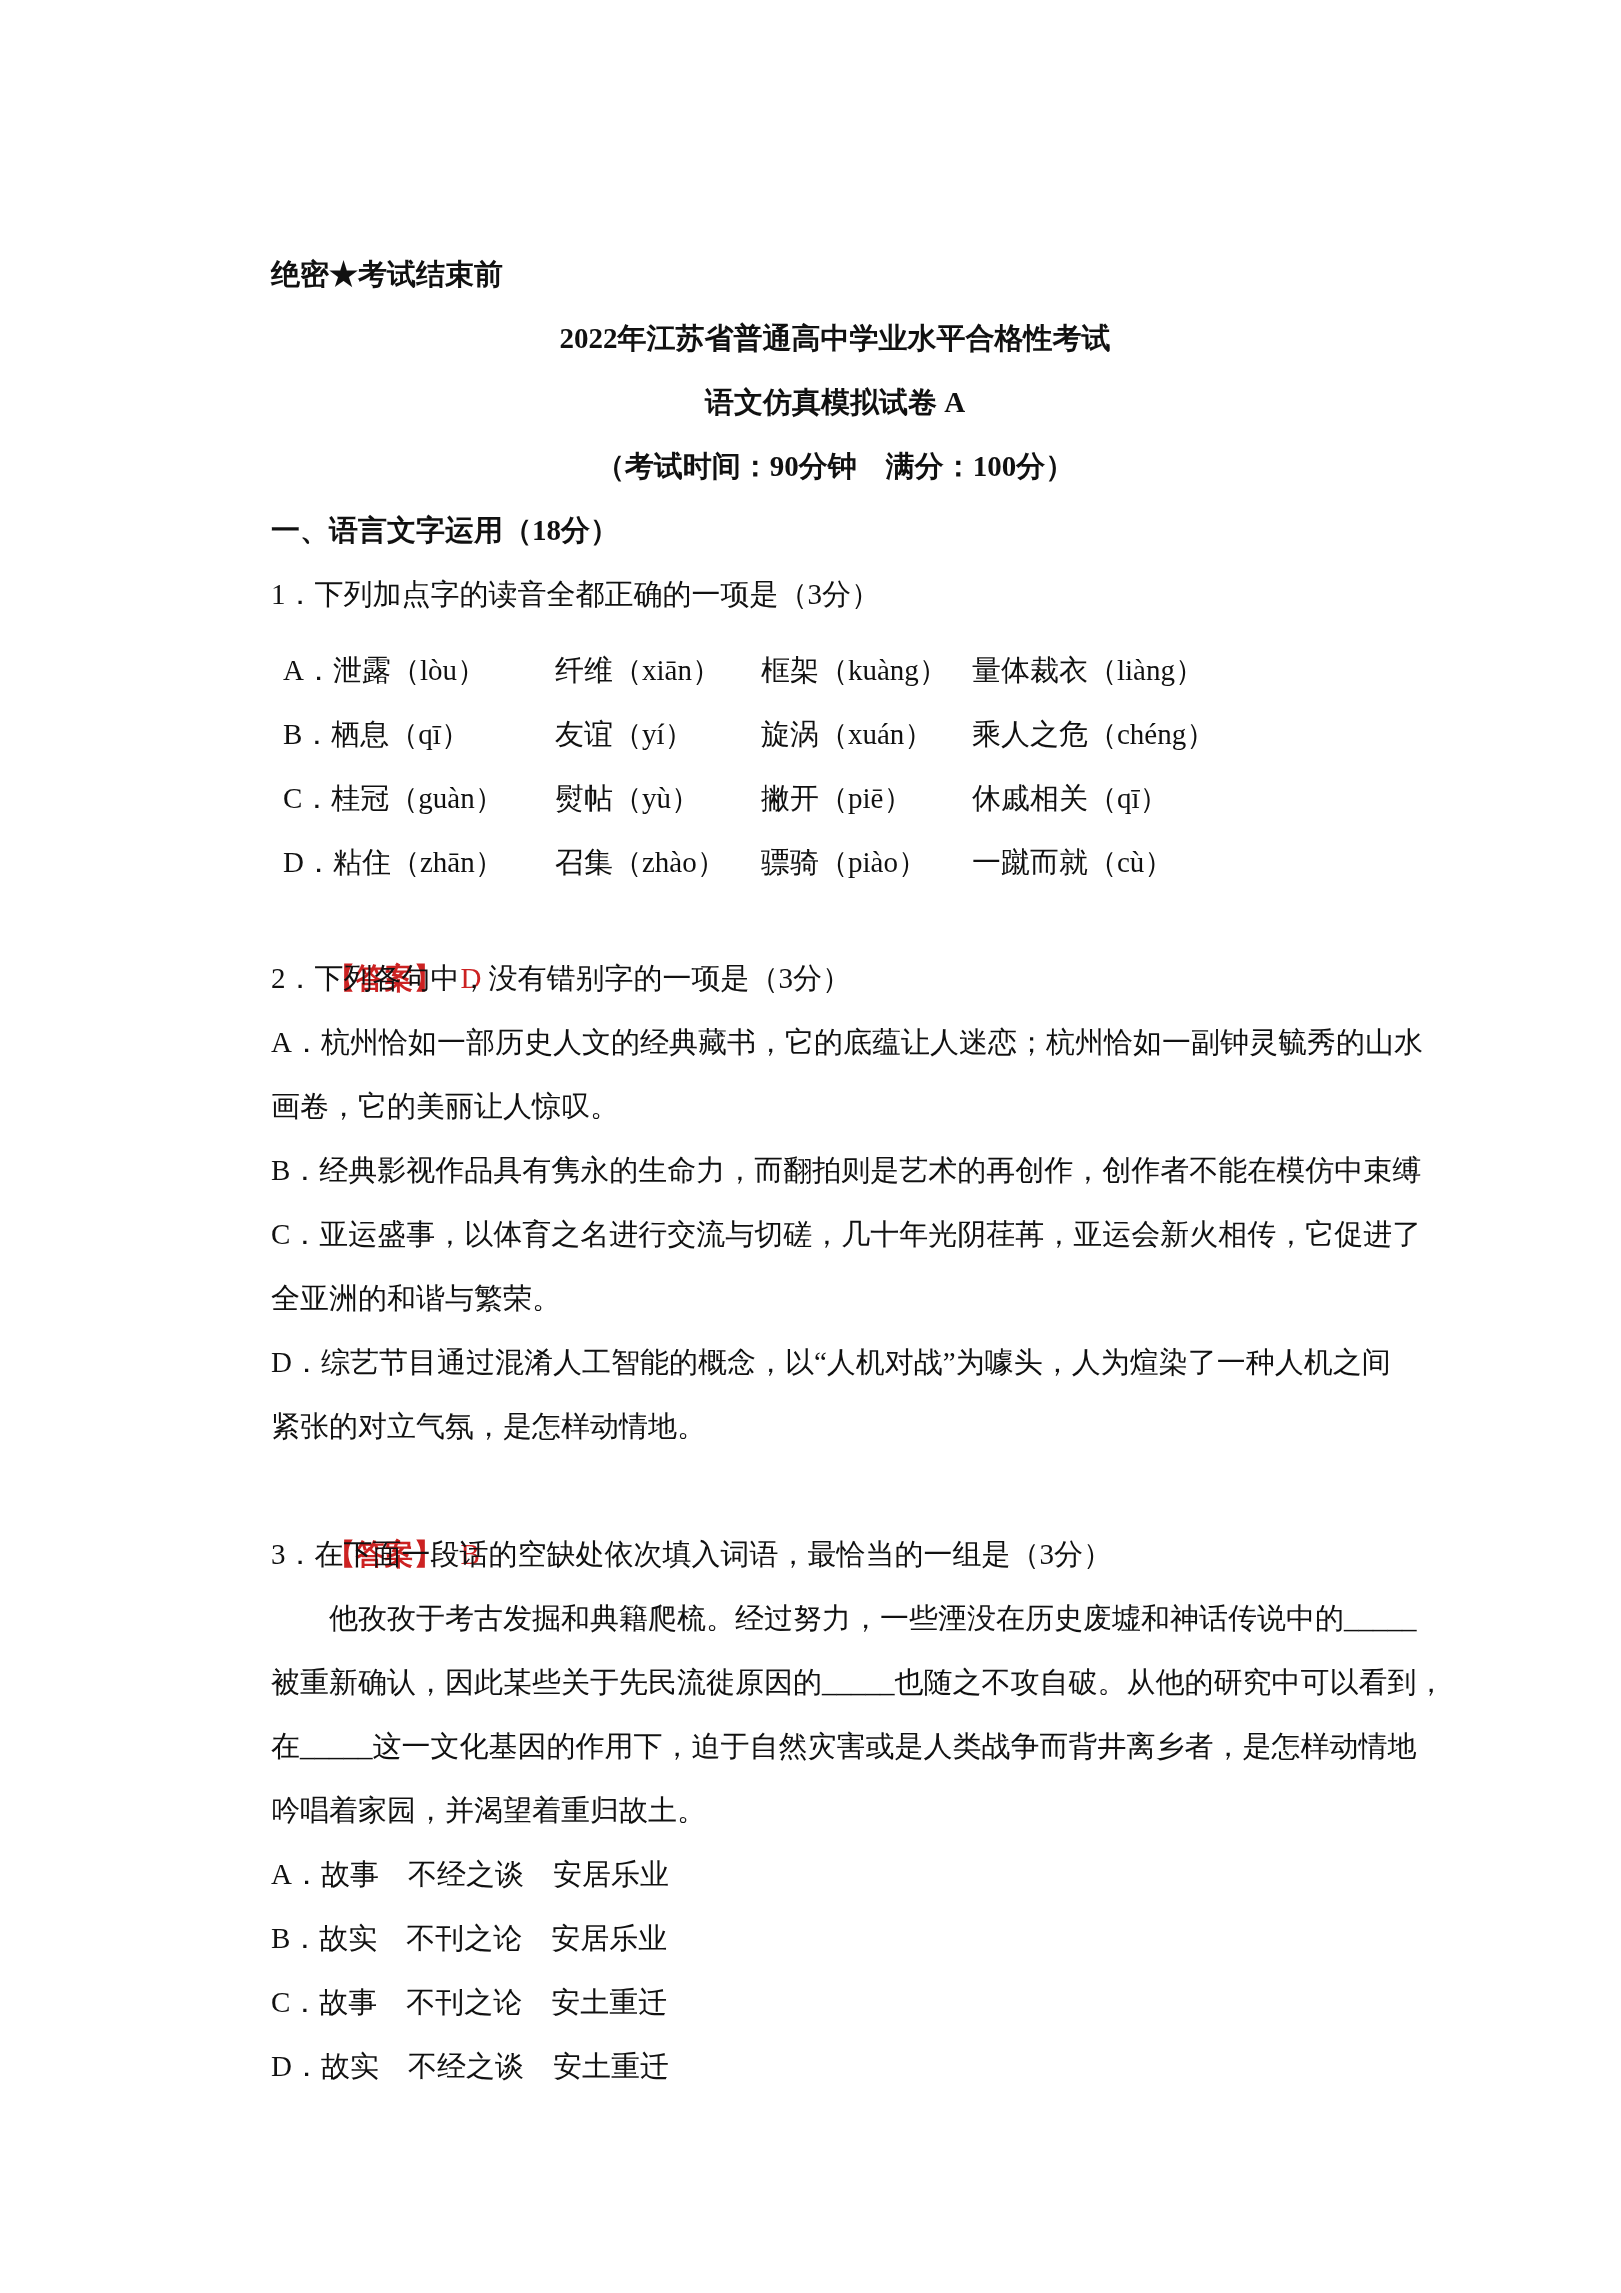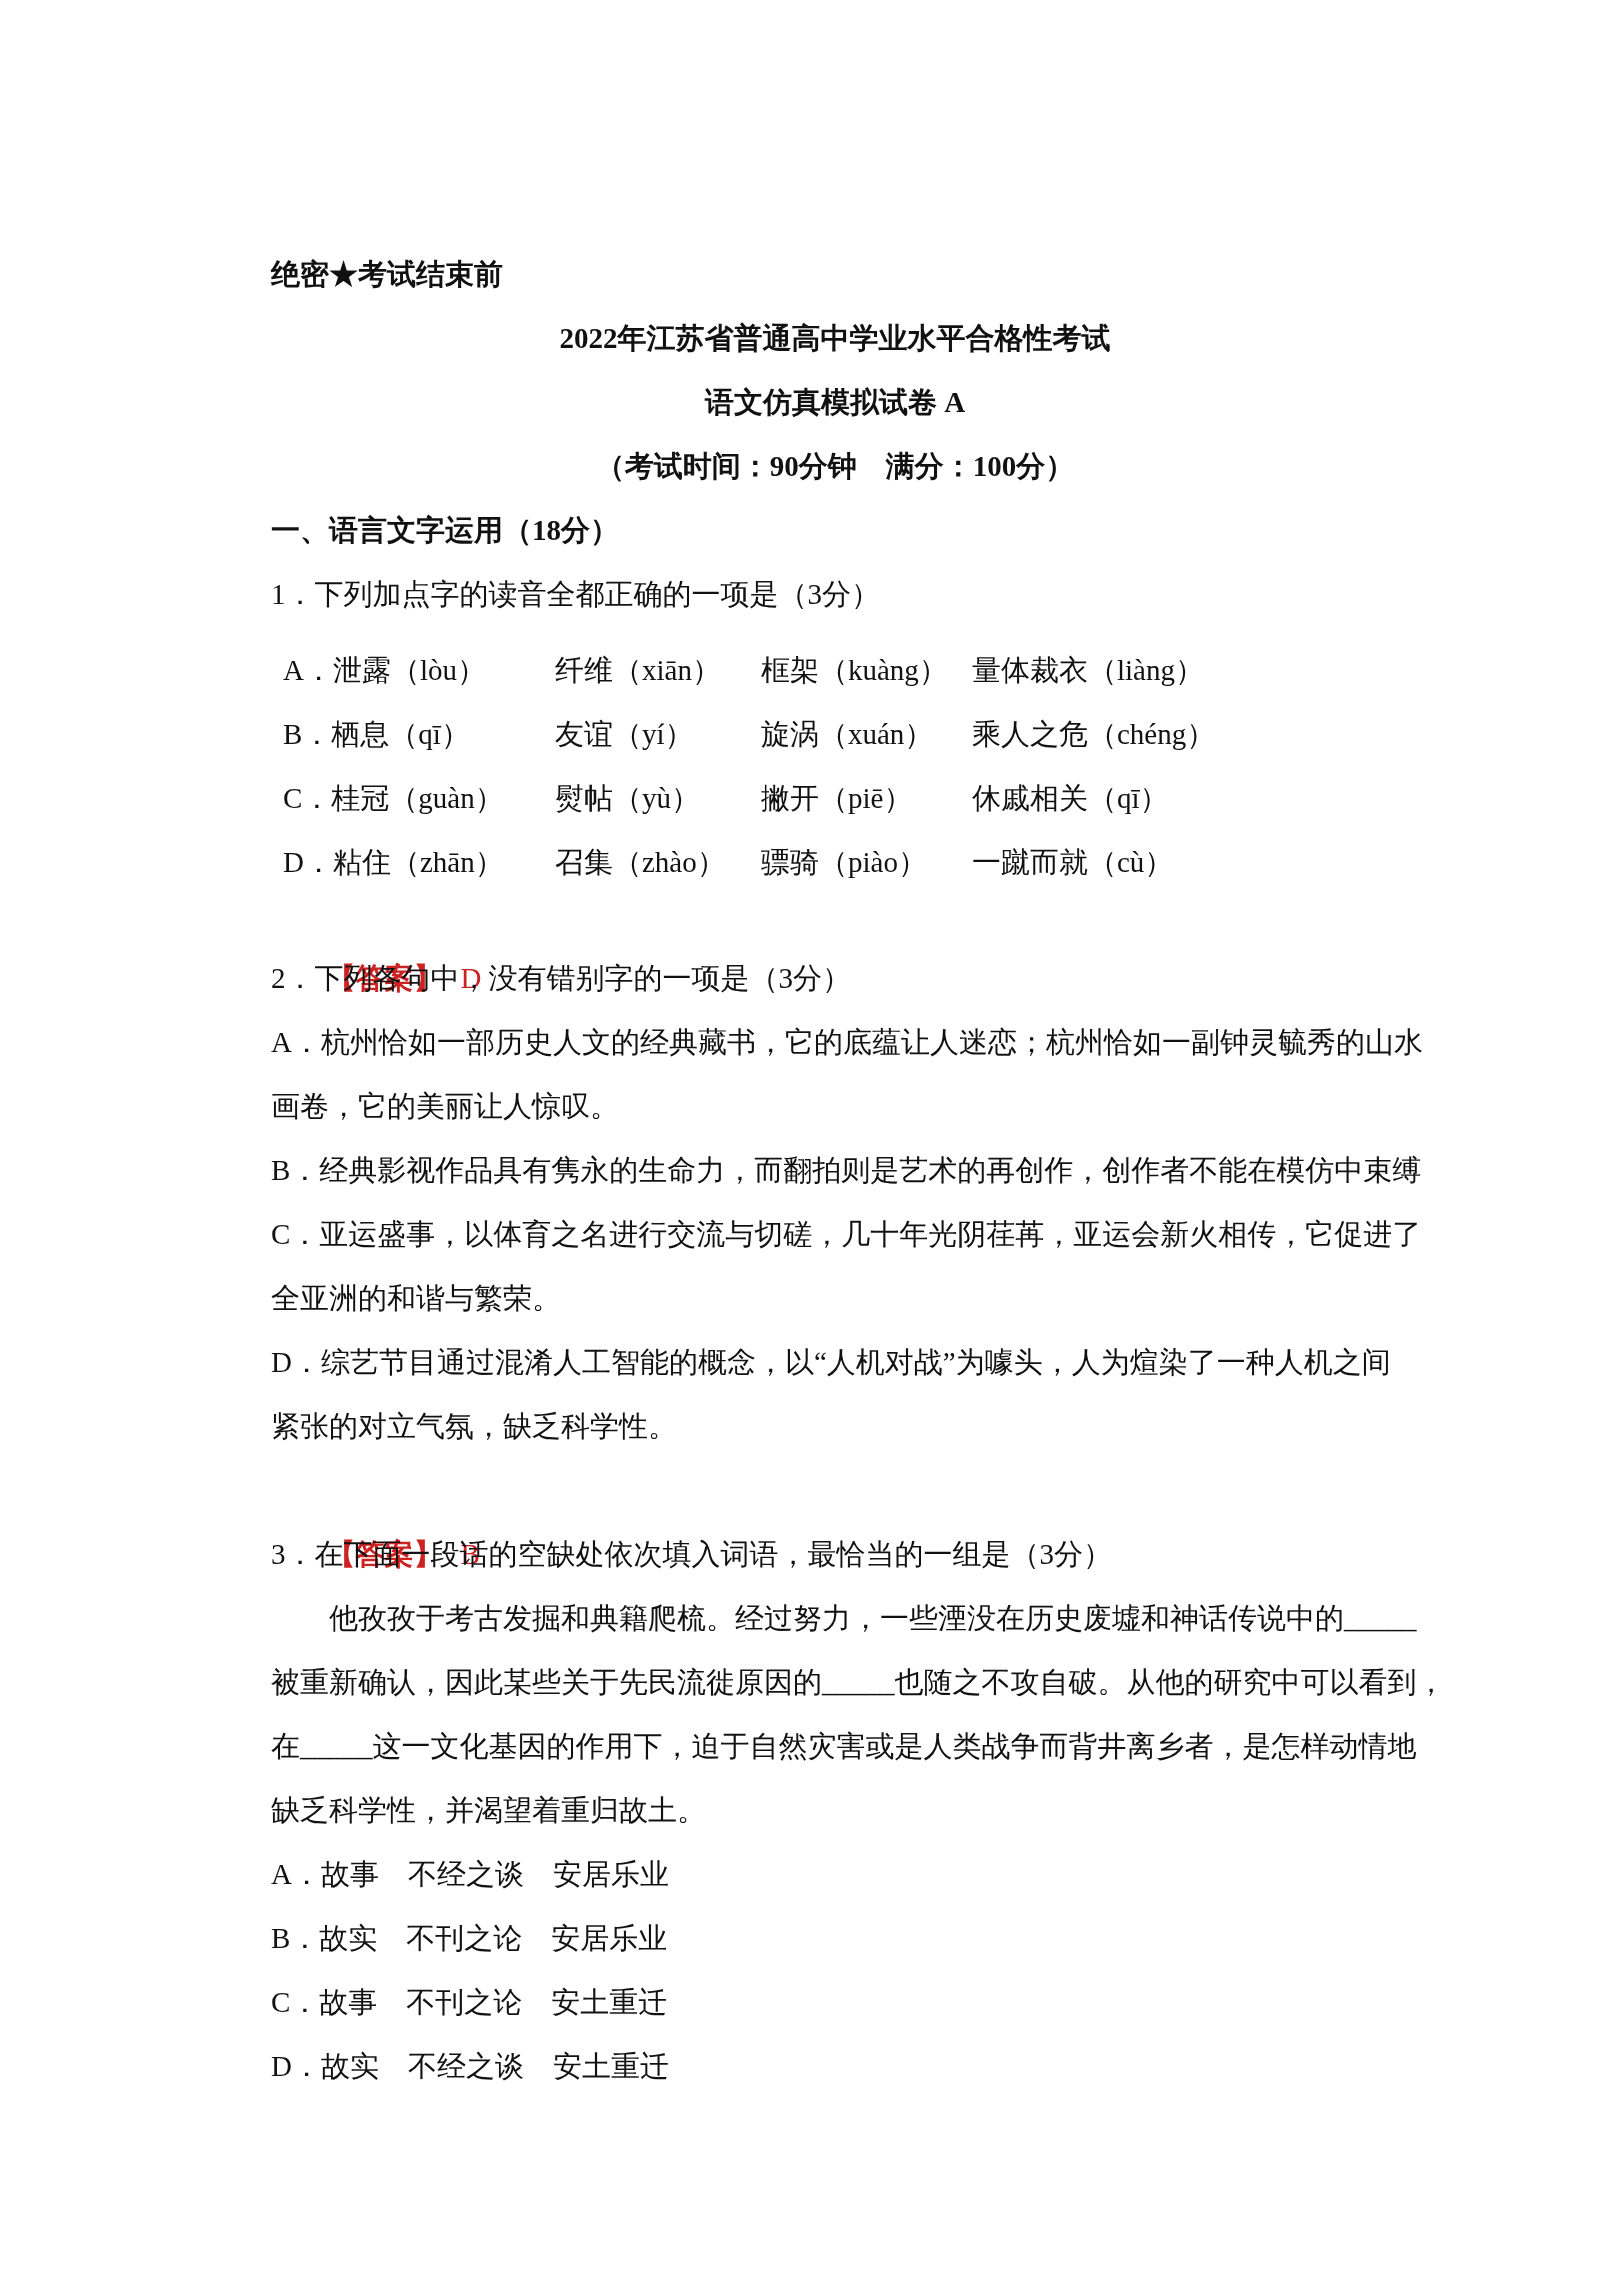--- a/index.html
+++ b/index.html
@@ -88,32 +88,32 @@
     </div>
 
     <div class="line">2．下列各句中，没有错别字的一项是（3分）</div>
 
     <div class="line">A．杭州恰如一部历史人文的经典藏书，它的底蕴让人迷恋；杭州恰如一副钟灵毓秀的山水</div>
     <div class="line">画卷，它的美丽让人惊叹。</div>
     <div class="line">B．经典影视作品具有隽永的生命力，而翻拍则是艺术的再创作，创作者不能在模仿中束缚</div>
     <div class="line">C．亚运盛事，以体育之名进行交流与切磋，几十年光阴荏苒，亚运会新火相传，它促进了</div>
     <div class="line">全亚洲的和谐与繁荣。</div>
     <div class="line">D．综艺节目通过混淆人工智能的概念，以“人机对战”为噱头，人为煊染了一种人机之间</div>
-    <div class="line">紧张的对立气氛，缺乏科学性。</div>
+    <div class="line">紧张的对立气氛，是怎样动情地。</div>
 
     <div class="line answer">
       <span class="ans-label">【答案】</span><span class="ans-value">B</span>
     </div>
 
     <div class="line">3．在下面一段话的空缺处依次填入词语，最恰当的一组是（3分）</div>
 
     <div class="line">　　他孜孜于考古发掘和典籍爬梳。经过努力，一些湮没在历史废墟和神话传说中的_____</div>
     <div class="line">被重新确认，因此某些关于先民流徙原因的_____也随之不攻自破。从他的研究中可以看到，</div>
     <div class="line">在_____这一文化基因的作用下，迫于自然灾害或是人类战争而背井离乡者，是怎样动情地</div>
-    <div class="line">缺乏科学性，并渴望着重归故土。</div>
+    <div class="line">吟唱着家园，并渴望着重归故土。</div>
 
     <div class="line">A．故事　不经之谈　安居乐业</div>
     <div class="line">B．故实　不刊之论　安居乐业</div>
     <div class="line">C．故事　不刊之论　安土重迁</div>
     <div class="line">D．故实　不经之谈　安土重迁</div>
 
   </div>
 </div>
 
 

